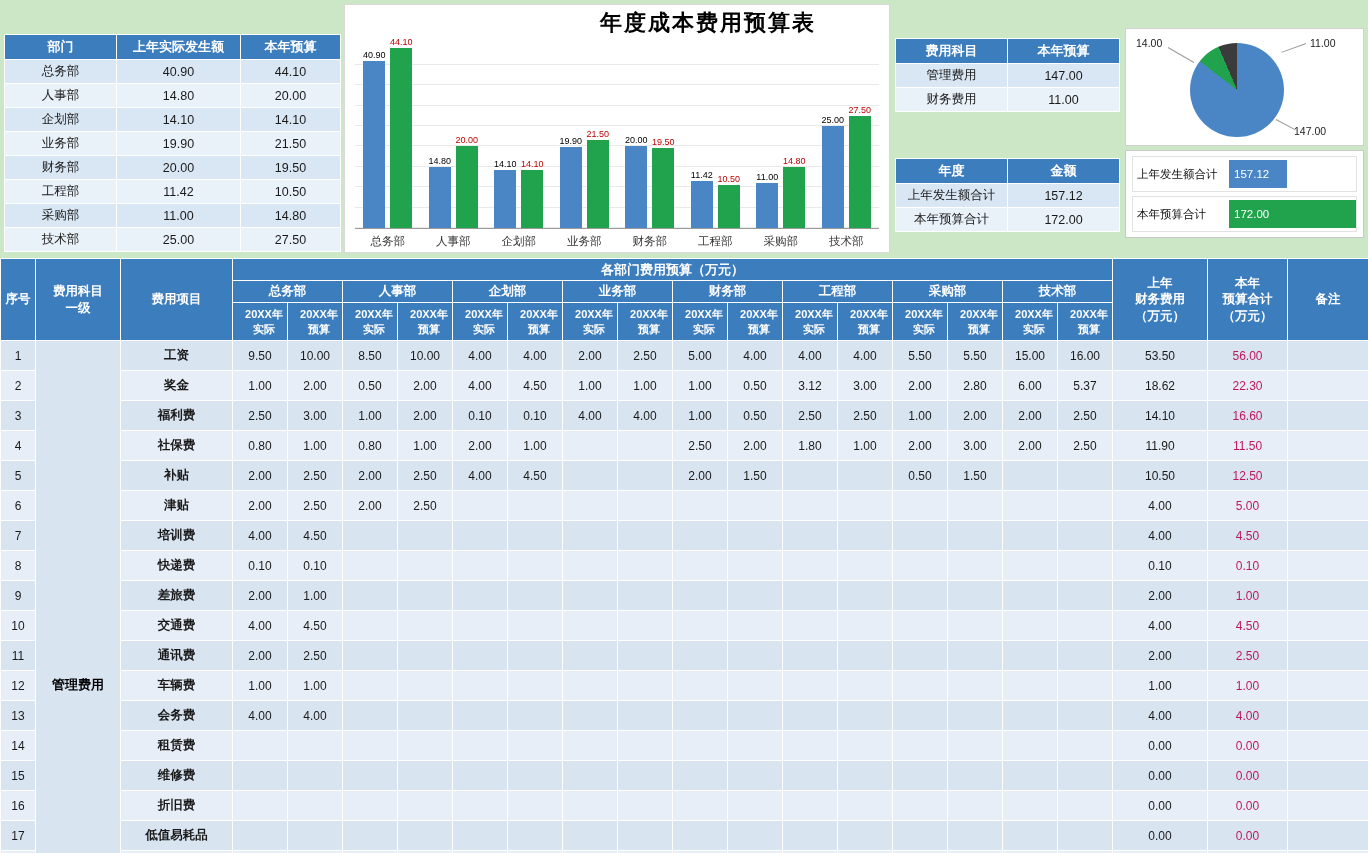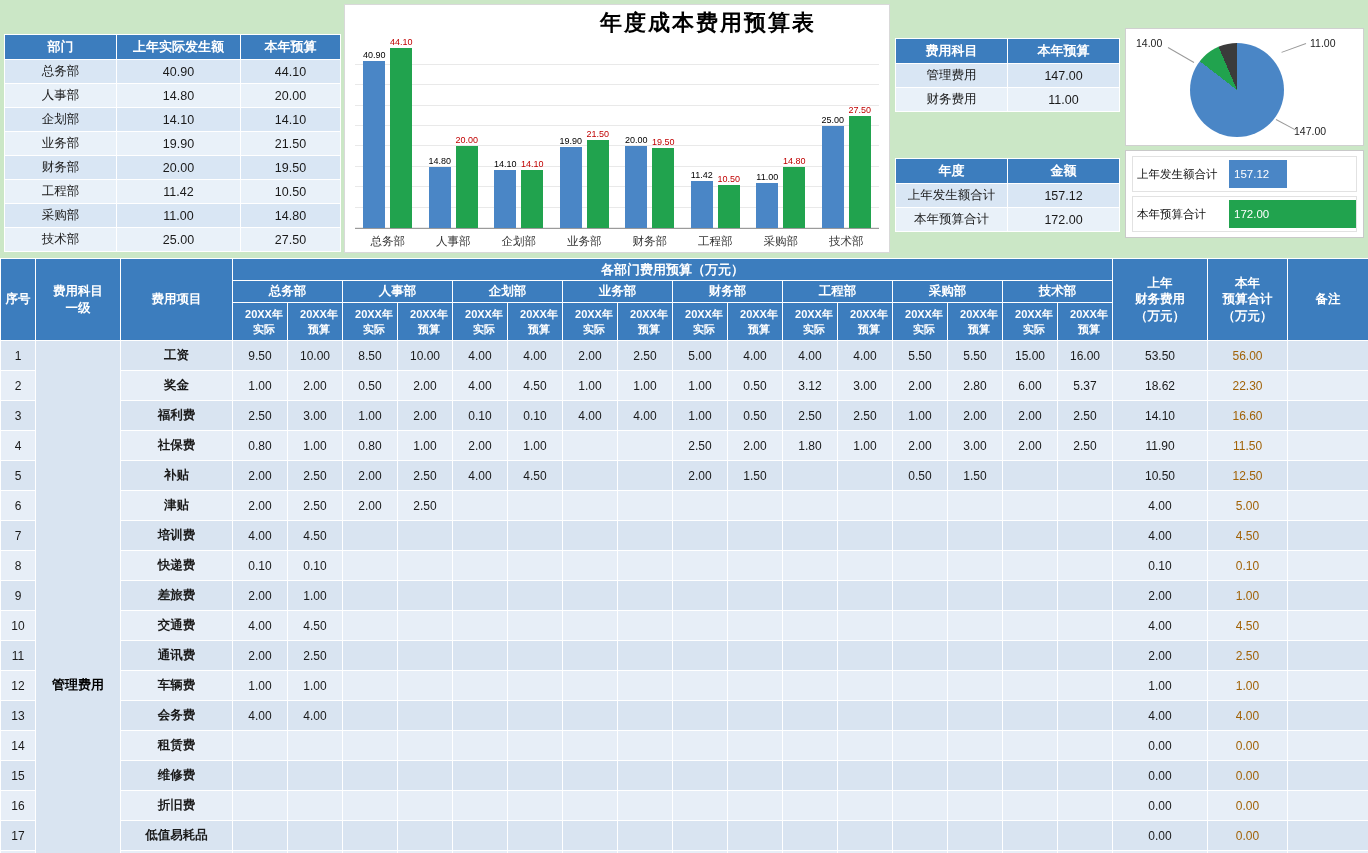--- a/index.html
+++ b/index.html
@@ -49,21 +49,21 @@
   .main-table th.dept  { height:22px; font-size:12.5px; }
   .main-table th.sub   { height:38px; font-size:11px; line-height:1.3; white-space:pre-line;padding-left:8px; }
   .main-table th.span3 { font-size:12.5px; line-height:1.3; white-space:pre-line; }
   .main-table td { border:1.5px solid #fff; height:30px; text-align:center; font-size:12px; color:#1a1a1a; vertical-align:middle; overflow:hidden; }
   .main-table tr.r-even td { background:#d9e4f1; }
   .main-table tr.r-odd  td { background:#e7eef7; }
   .main-table td.c-no, .main-table td.c-cat, .main-table td.c-item { background:#cbe7c6; }
   .main-table td.c-cat { vertical-align:top; }
   .main-table td.c-item { font-weight:bold; font-size:12.5px; }
   .cat-label { margin-top:335px; font-weight:bold; font-size:13px; color:#000; }
-  .main-table td.c-budget { color:#a16207;margin-top:28px; }
+  .main-table td.c-budget { color:#be185d;margin-top:28px; }
 </style>
 </head>
 <body>
 
 <div class="page-title">年度成本费用预算表</div>
 
 <table class="mini dept-table">
   <colgroup>
       <col style="width:112px">
       <col style="width:124px">

